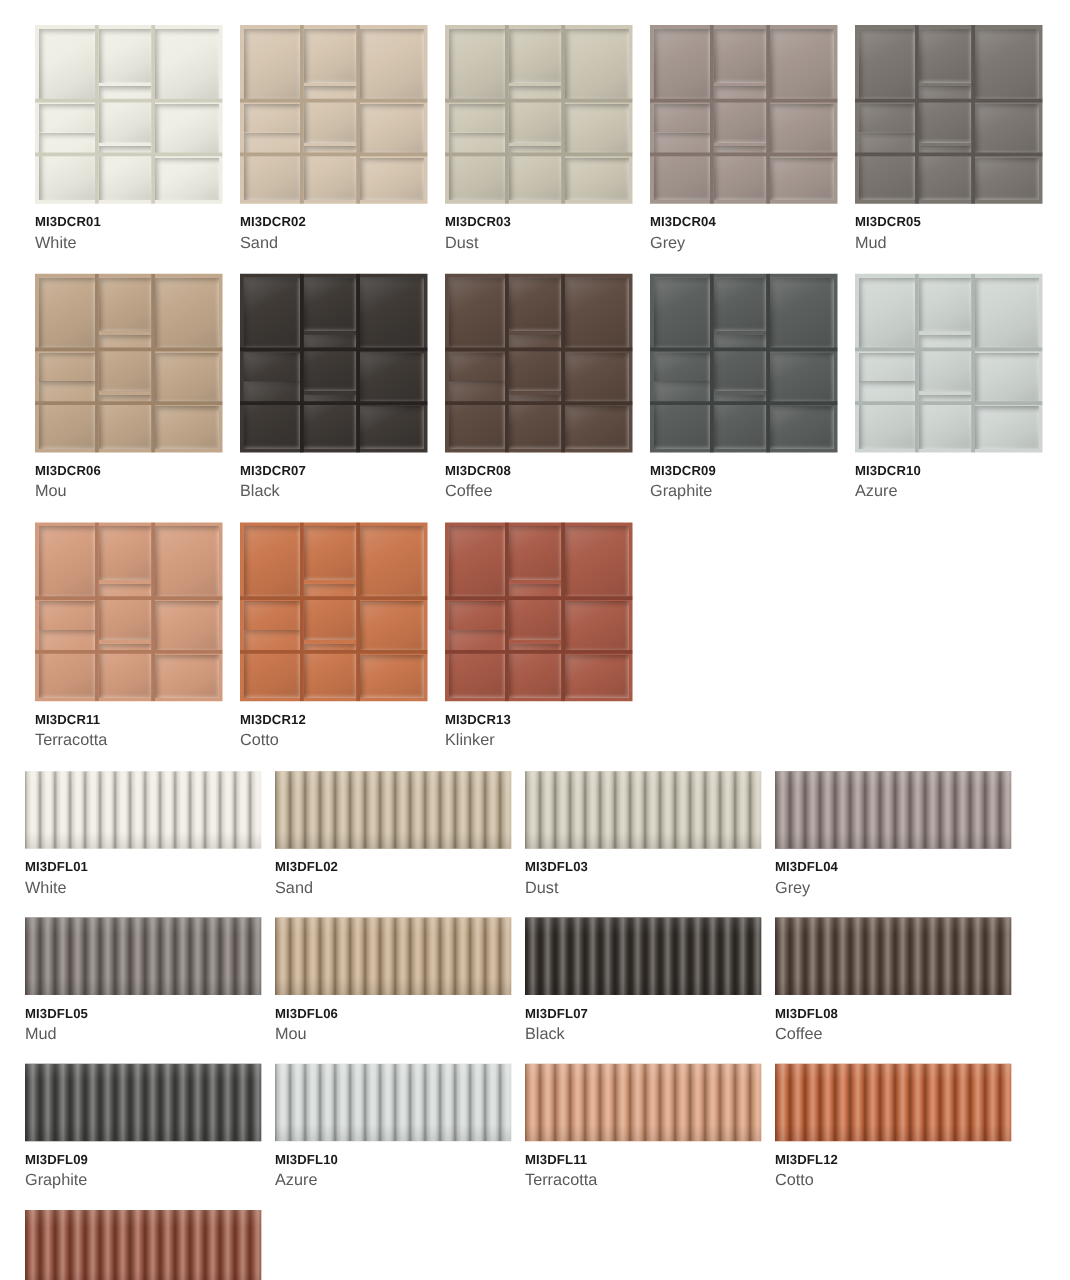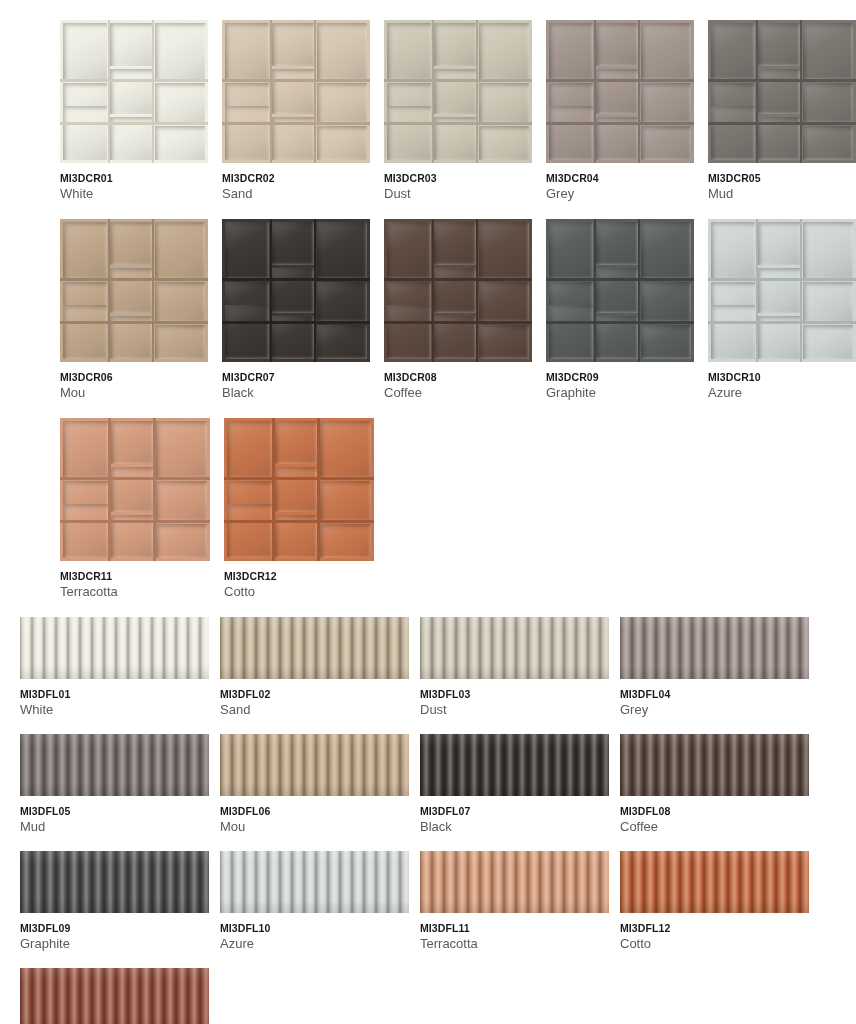--- a/index.html
+++ b/index.html
@@ -34,21 +34,21 @@
   .row-3d .cell { width: 150px; margin-right: 14px; }
   .row-3d .cell:last-child { margin-right: 0; }
   .row-3d .swatch { height: 143px; }
 
   
   .row-fl { margin-bottom: 16px; }
   .row-fl .cell { width: 189px; margin-right: 11px; }
   .row-fl .cell:last-child { margin-right: 0; }
   .row-fl .swatch { height: 62px; }
 
-  .row-pad-left { padding-left: 28px; margin-left: 32px; }
+  .row-pad-left { padding-left: 28px; }
   .row-pad-left-fl { padding-left: 20px; }
 
   .swatch {
     position: relative;
     width: 100%;
     overflow: hidden;
     background: #cccccc;
   }
 
   
@@ -390,20 +390,41 @@
               <div class="blk" style="left: 64%; top: 74%; width: 34%; height: 24%;"></div>
               <div class="seam" style="left: 0%; top: 41.5%; width: 100%; height: 1.6%; background: rgb(165, 89, 53);"></div>
               <div class="seam" style="left: 0%; top: 71.5%; width: 100%; height: 1.6%; background: rgb(165, 89, 53);"></div>
               <div class="seam" style="left: 32.2%; top: 0%; width: 1.6%; height: 100%; background: rgb(165, 89, 53);"></div>
               <div class="seam" style="left: 62.2%; top: 0%; width: 1.6%; height: 100%; background: rgb(165, 89, 53);"></div>
             </div>
           </div>
         <div class="label-code">MI3DCR12</div>
         <div class="label-name">Cotto</div>
       </div>
+      <div class="cell">
+        <div class="swatch" style="background: rgb(168, 90, 71);">
+            <div class="pinwheel" style="--base: #a85a47;">
+              <div class="blk" style="left: 2%; top: 2%; width: 30%; height: 40%;"></div>
+              <div class="blk" style="left: 34%; top: 2%; width: 28%; height: 30%;"></div>
+              <div class="blk" style="left: 64%; top: 2%; width: 34%; height: 40%;"></div>
+              <div class="blk" style="left: 2%; top: 44%; width: 30%; height: 28%;"></div>
+              <div class="blk" style="left: 34%; top: 34%; width: 28%; height: 32%;"></div>
+              <div class="blk" style="left: 64%; top: 44%; width: 34%; height: 28%;"></div>
+              <div class="blk" style="left: 2%; top: 60%; width: 30%; height: 38%;"></div>
+              <div class="blk" style="left: 34%; top: 68%; width: 28%; height: 30%;"></div>
+              <div class="blk" style="left: 64%; top: 74%; width: 34%; height: 24%;"></div>
+              <div class="seam" style="left: 0%; top: 41.5%; width: 100%; height: 1.6%; background: rgb(133, 65, 49);"></div>
+              <div class="seam" style="left: 0%; top: 71.5%; width: 100%; height: 1.6%; background: rgb(133, 65, 49);"></div>
+              <div class="seam" style="left: 32.2%; top: 0%; width: 1.6%; height: 100%; background: rgb(133, 65, 49);"></div>
+              <div class="seam" style="left: 62.2%; top: 0%; width: 1.6%; height: 100%; background: rgb(133, 65, 49);"></div>
+            </div>
+          </div>
+        <div class="label-code">MI3DCR13</div>
+        <div class="label-name">Klinker</div>
+      </div>
     </div>
 
   </div>
 
   <div class="section row-pad-left-fl" style="margin-top:7px;">
 
     <div class="row row-fl">
       <div class="cell">
         <div class="swatch" style="background: rgb(239, 236, 226);">
             <div class="fluted" style="--base: #efece2;"></div>

